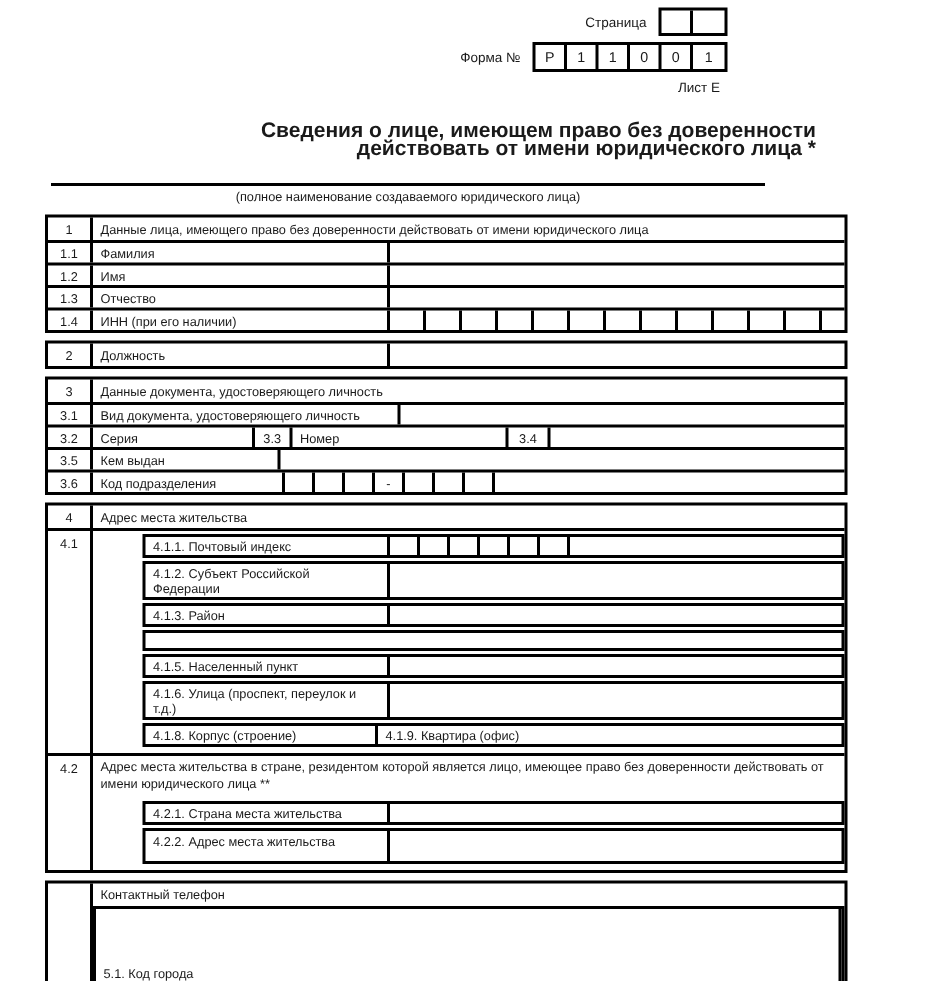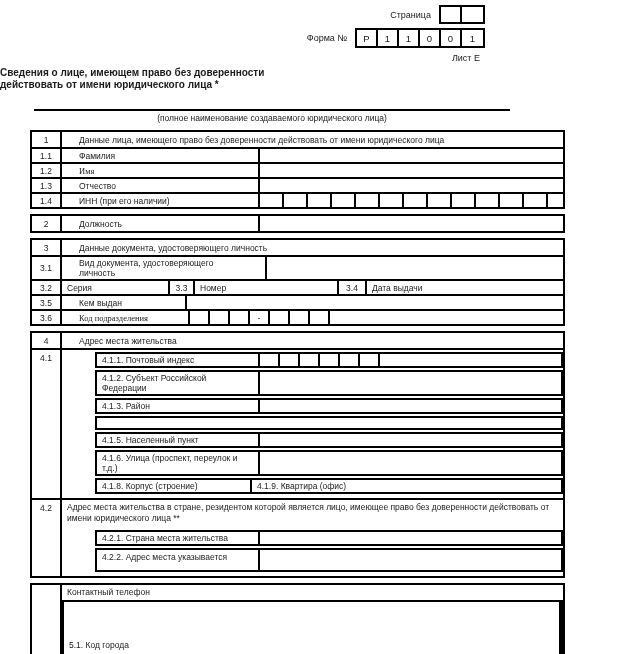--- a/index.html
+++ b/index.html
@@ -13,31 +13,31 @@
   .hdr-row.form-no { padding-right:59px; margin-top:4px; }
   .hdr-label { margin-right:8px; font-size:9px; }
   .cellstrip { display:flex; border:2px solid #000; }
   .cellstrip span { display:flex; align-items:center; justify-content:center;
                     width:21px; height:15px; border-right:2px solid #000; font-size:9.5px; }
   .cellstrip span:last-child { border-right:none; }
   .form-no .cellstrip span { height:16px; }
   .sheet-row { text-align:right; padding-right:64px; margin-top:5px; font-size:9px; }
 
   
-  .title { text-align:left; font-weight:bold; font-size:10px; margin-top:4px; line-height:12px; }
+  .title { text-align:right; font-weight:bold; font-size:14px; margin-top:17px; line-height:12px; }
   .nameline { margin:18px 34px 0 34px; border-top:2px solid #000; }
   .namecap { text-align:center; font-size:8.5px; margin-top:2px; }
 
   
   .wrap { width:535px; margin:7px 0 0 30px; }
   .sec { border:2px solid #000; margin-bottom:5px; }
   .row { display:flex; align-items:stretch; border-top:2px solid #000; min-height:15px; }
   .row:first-child { border-top:none; }
   .num { flex:0 0 30px; border-right:2px solid #000; display:flex; align-items:center; justify-content:center; }
-  .lbl { display:flex; align-items:center; padding:1px 17px; }
+  .lbl { display:flex; align-items:center; padding:1px 5px; }
   .cell { align-self:stretch; display:flex; align-items:center; padding:1px 5px; }
   .br { border-right:2px solid #000; }
   .grow { flex:1; }
   .boxes { display:flex; align-self:stretch; }
   .boxes span { display:block; width:20px; border-right:2px solid #000; }
   .boxes.w24 span { width:24px; }
   .boxes.w17 span { width:17px; }
   .dashcell { width:20px; border-right:2px solid #000; display:flex; align-items:center; justify-content:center; align-self:stretch; }
 
   
@@ -104,21 +104,21 @@
         <div class="num">1</div>
         <div class="lbl grow">Данные лица, имеющего право без доверенности действовать от имени юридического лица</div>
       </div>
       <div class="row">
         <div class="num">1.1</div>
         <div class="lbl br" style="flex:0 0 198px;">Фамилия</div>
         <div class="cell grow"></div>
       </div>
       <div class="row">
         <div class="num">1.2</div>
-        <div class="lbl br" style="flex:0 0 198px;font-family:Liberation Serif, serif;">Имя</div>
+        <div class="lbl br" style="flex:0 0 198px;">Имя</div>
         <div class="cell grow"></div>
       </div>
       <div class="row">
         <div class="num">1.3</div>
         <div class="lbl br" style="flex:0 0 198px;">Отчество</div>
         <div class="cell grow"></div>
       </div>
       <div class="row">
         <div class="num">1.4</div>
         <div class="lbl br" style="flex:0 0 198px;">ИНН (при его наличии)</div>
@@ -161,32 +161,29 @@
       <div class="row">
         <div class="num">3.2</div>
         <div class="cell br" style="flex:0 0 108px;">
           <span>Серия</span>
         </div>
         <div class="num" style="flex:0 0 25px;">3.3</div>
         <div class="cell br" style="flex:0 0 144px;">
           <span>Номер</span>
         </div>
         <div class="num" style="flex:0 0 28px;">3.4</div>
-        <div class="cell grow">
-          <span>Дата выдачи</span>
-        </div>
       </div>
       <div class="row">
         <div class="num">3.5</div>
         <div class="lbl br" style="flex:0 0 125px;">Кем выдан</div>
         <div class="cell grow"></div>
       </div>
       <div class="row">
         <div class="num">3.6</div>
-        <div class="lbl br" style="flex:0 0 128px;font-family:Liberation Serif, serif;">Код подразделения</div>
+        <div class="lbl br" style="flex:0 0 128px;">Код подразделения</div>
         <div class="boxes">
             <span></span>
             <span></span>
             <span></span>
           </div>
         <div class="dashcell">-</div>
         <div class="boxes">
             <span></span>
             <span></span>
             <span></span>
@@ -249,21 +246,21 @@
       <div class="row">
         <div class="num numtop">4.2</div>
         <div class="content4">
           <div class="txt4">Адрес места жительства в стране, резидентом которой является лицо, имеющее право без доверенности действовать от имени юридического лица **</div>
           <div class="subrows">
             <div class="subrow">
               <div class="sl">4.2.1. Страна места жительства</div>
               <div class="cell grow"></div>
             </div>
             <div class="subrow tall">
-              <div class="sl">4.2.2. Адрес места указывается</div>
+              <div class="sl">4.2.2. Адрес места жительства</div>
               <div class="cell grow"></div>
             </div>
           </div>
         </div>
       </div>
     </div>
 
     <div class="sec5">
       <div class="num">5</div>
       <div class="s5content">

